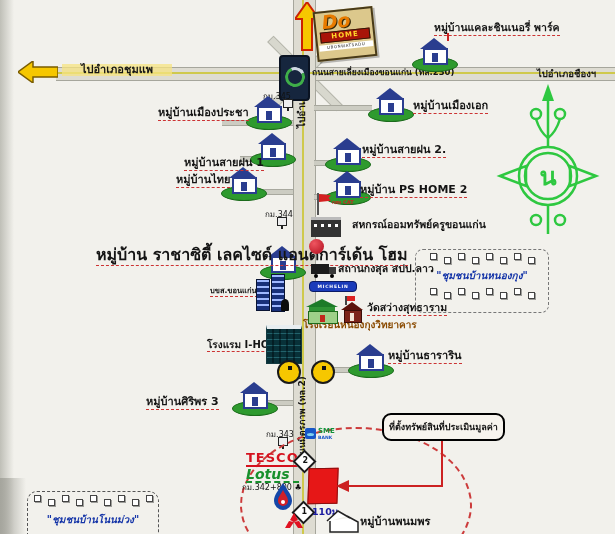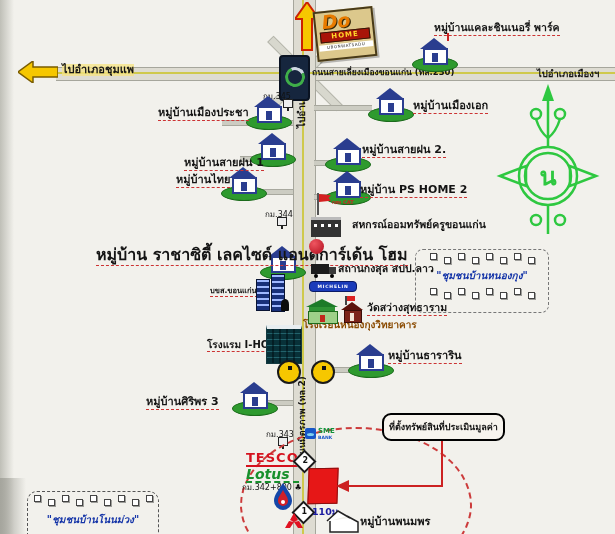--- a/index.html
+++ b/index.html
@@ -119,23 +119,23 @@
   <div class="corner-bl"></div>
 
   <svg class="abs" style="left:295px;top:2px;" width="24" height="50" viewBox="0 0 24 50">
     <polygon points="12,0 24,17 17,17 17,48 7,48 7,17 0,17" fill="#f6c700" stroke="#cc2200" stroke-width="2"></polygon>
   </svg>
   <div class="lbl rot" style="left:254px;top:88px;width:96px;font-size:10px;text-align:center;border:none;">ไปอำเภอน้ำพอง</div>
 
   <svg class="abs" style="left:18px;top:61px;" width="40" height="22" viewBox="0 0 40 22">
     <polygon points="0,11 15,0 15,6 40,6 40,16 15,16 15,22" fill="#f6c700" stroke="#7a5c00" stroke-width="1.5"></polygon>
   </svg>
-  <div class="lbl" style="left:62px;top:64px;background:rgba(246,227,130,.75);padding:0 0;">ไปอำเภอชุมแพ</div>
-
-  <div class="lbl" style="left:537px;top:69px;font-size:9.5px;">ไปอำเภอเมืองฯ</div>
+  <div class="lbl" style="left:62px;top:64px;background:rgba(246,227,130,.75);padding:0 19px;">ไปอำเภอชุมแพ</div>
+
+  <div class="lbl" style="left:537px;top:69px;font-size:9.5px;">ไปอำเภอชืองฯ</div>
 
   <div class="lbl" style="left:312px;top:68px;font-size:8.5px;">ถนนสายเลี่ยงเมืองขอนแก่น (ทล.230)</div>
   <div class="lbl rot" style="left:252px;top:413px;width:100px;font-size:9px;text-align:center;">ถนนมิตรภาพ (ทล.2)</div>
 
   <div class="dohome" style="left:315px;top:9px;">
     <div class="do">Do</div>
     <div class="banner">HOME</div>
     <div class="sub">UBONWATSADU</div>
   </div>
 

